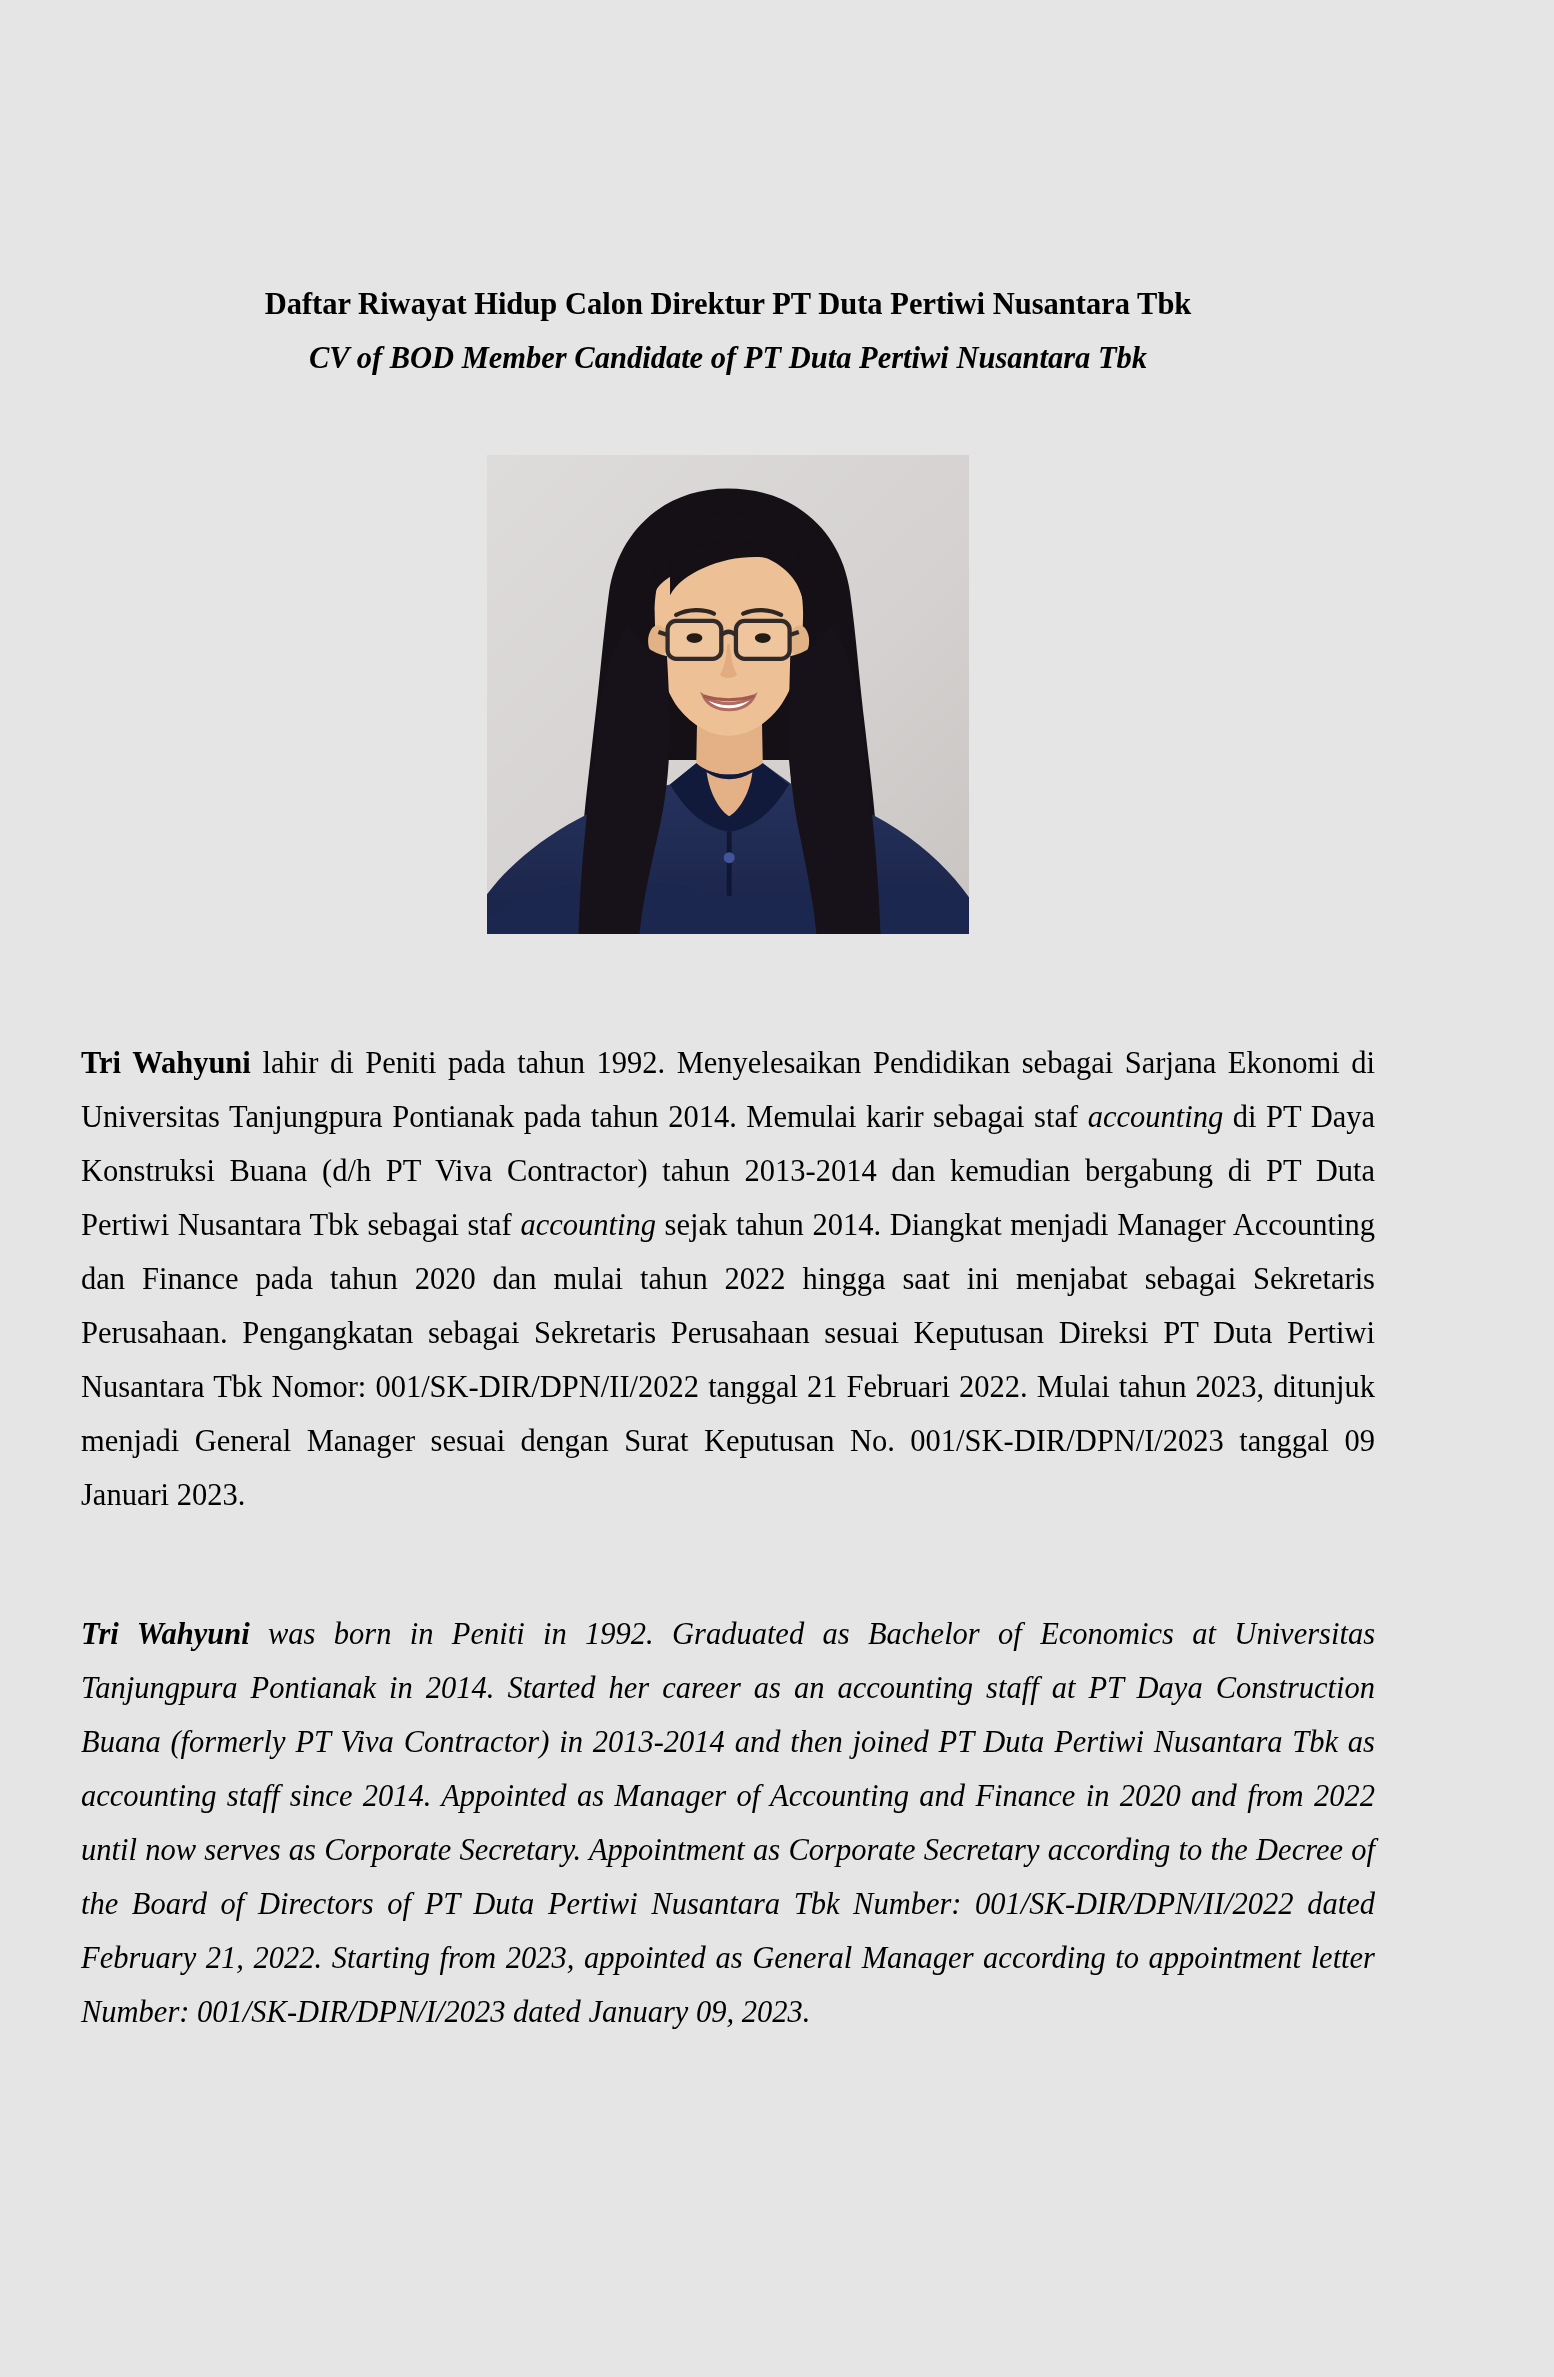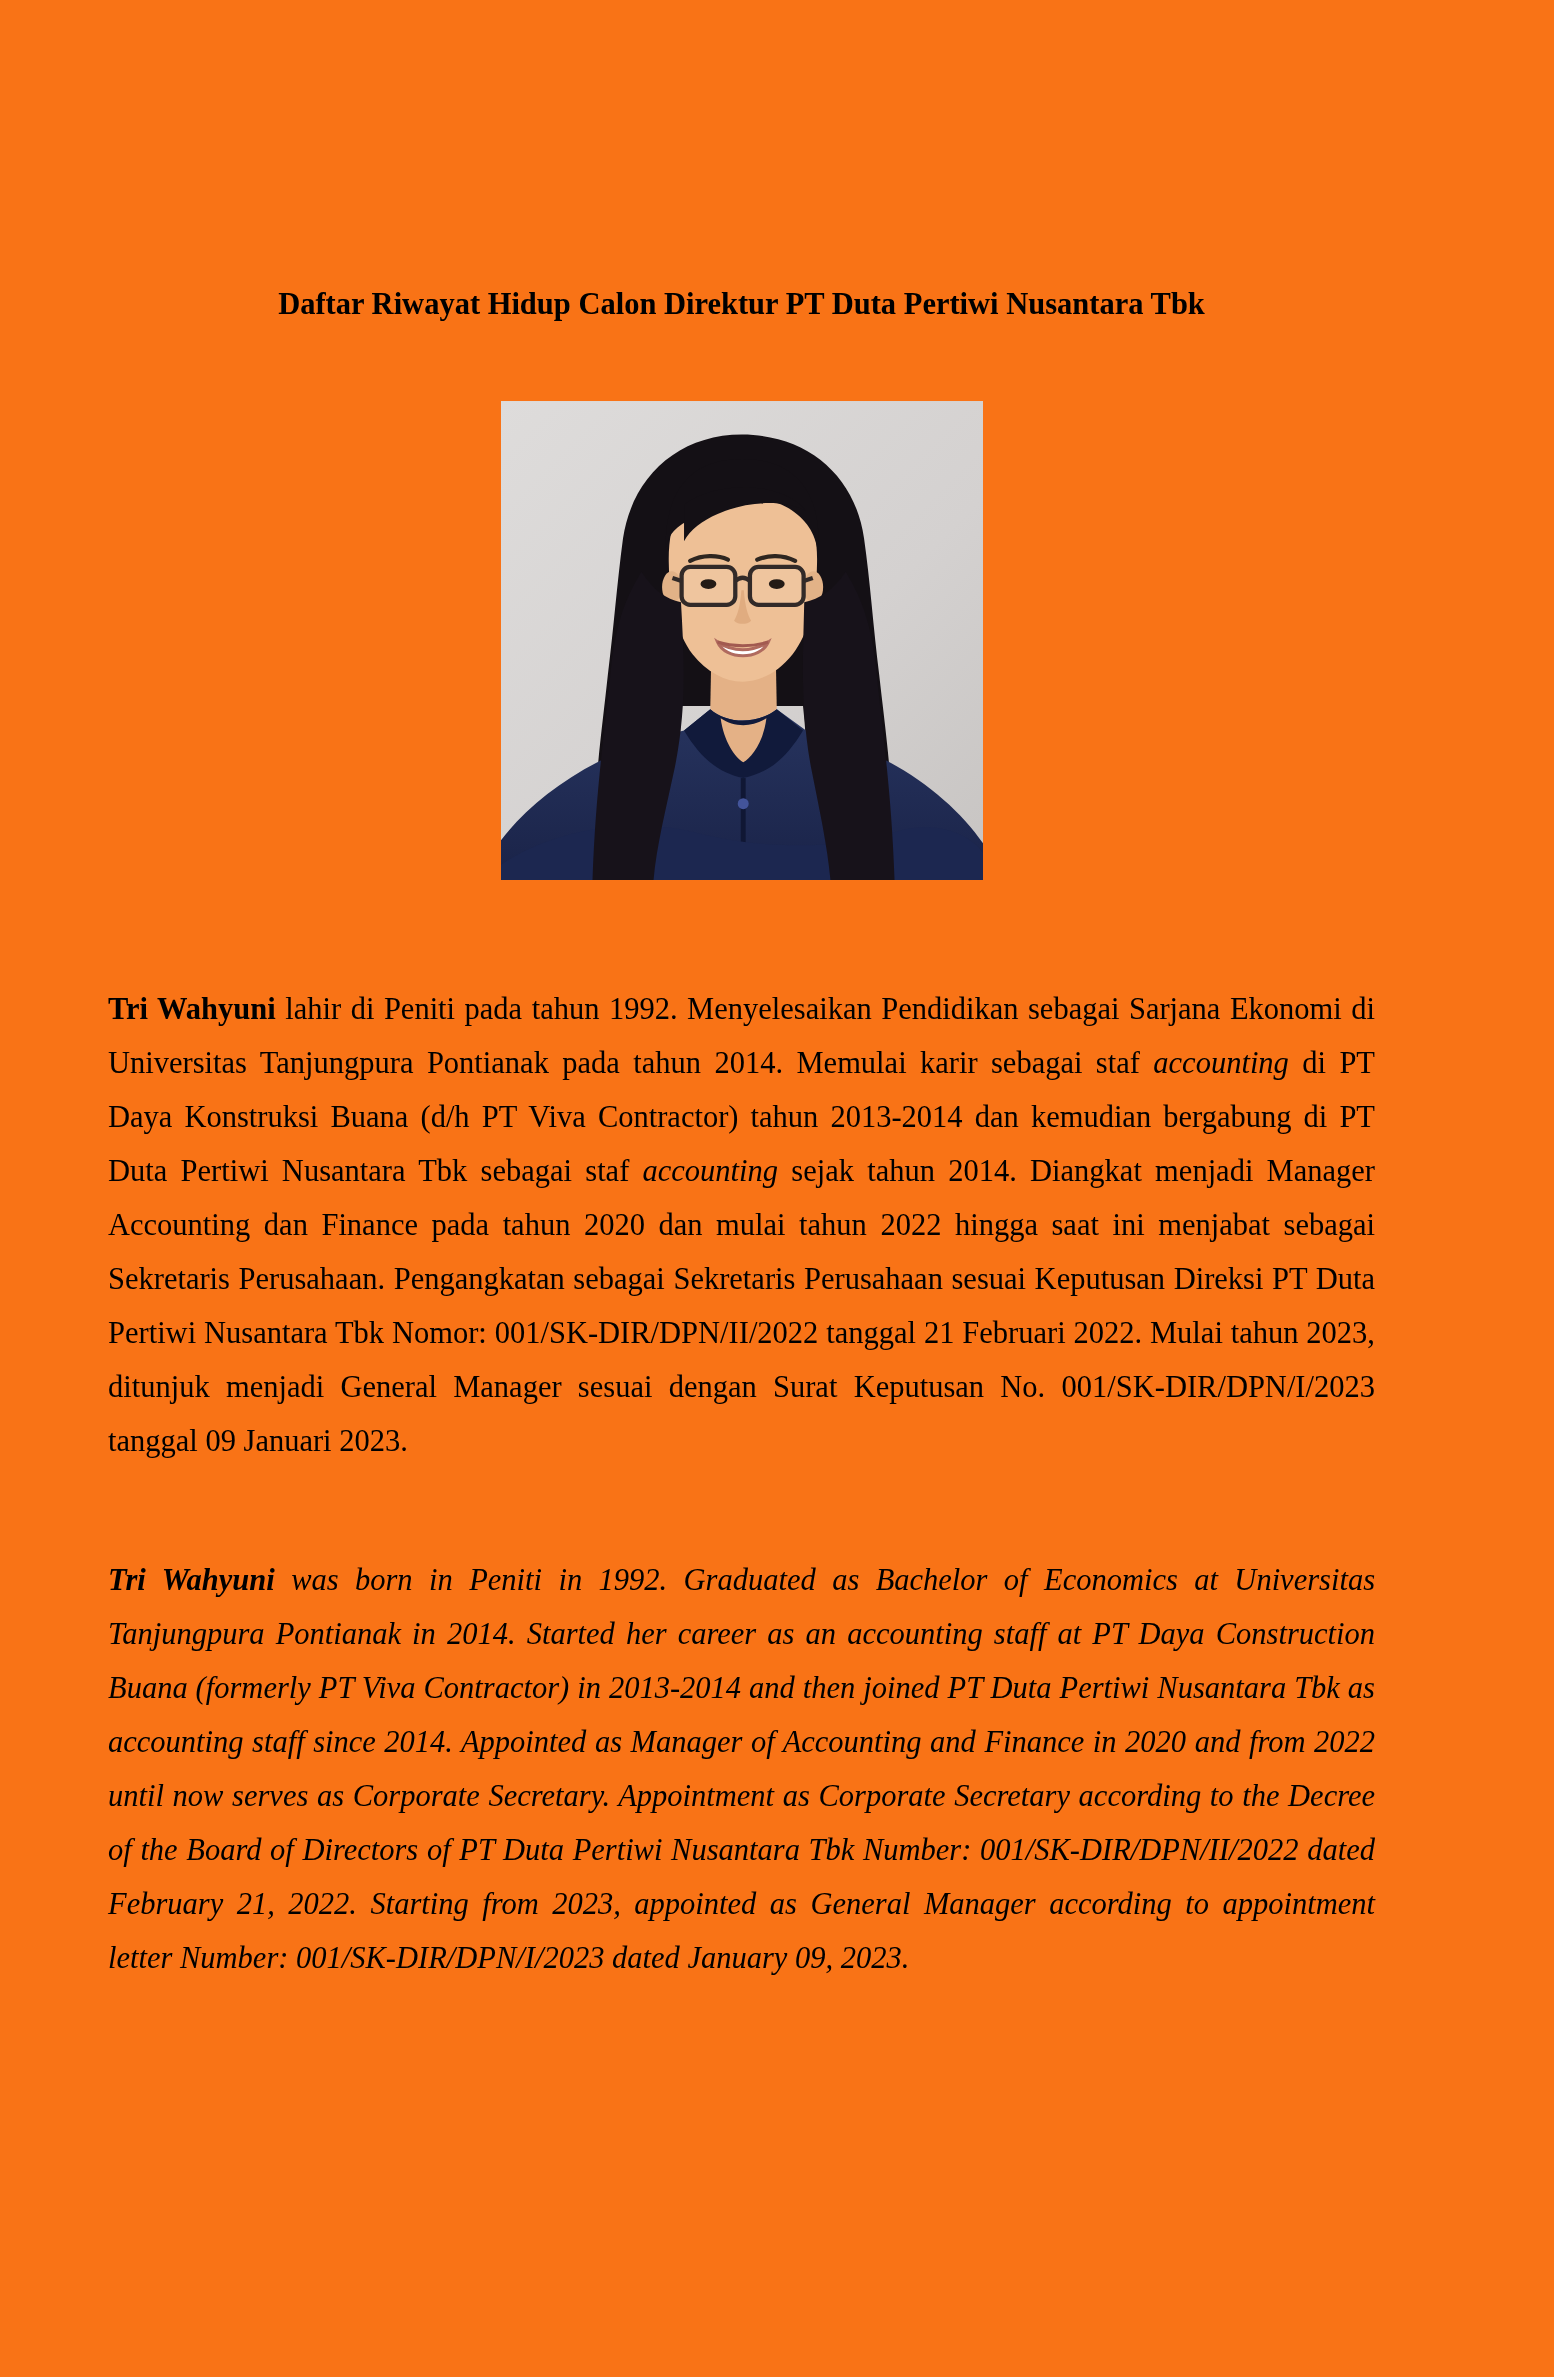--- a/index.html
+++ b/index.html
@@ -7,22 +7,22 @@
     width: 1554px;
     height: 2377px;
     background: #ffffff;
     color: #000000;
     font-family: "Liberation Serif", serif;
   }
   .page {
     box-sizing: border-box;
     width: 1554px;
     height: 2377px;
-    padding: 277px 179px 0 108px;
-    background: #f97316;
+    padding: 277px 179px 0 81px;
+    background: #e5e5e5;
   }
   .title-line {
     text-align: center;
     font-size: 30.5px;
     line-height: 54px;
     font-weight: bold;
   }
   .title-line.sub {
     font-style: italic;
   }
@@ -45,20 +45,21 @@
   .i  { font-style: italic; }
   .bi { font-weight: bold; font-style: italic; }
 </style>
 </head>
 <body>
 
 <div class="page">
 
   <div class="title-line">Daftar Riwayat Hidup Calon Direktur PT Duta Pertiwi Nusantara Tbk</div>
 
+  <div class="title-line sub">CV of BOD Member Candidate of PT Duta Pertiwi Nusantara Tbk</div>
 
   <div class="photo-wrap" role="img" aria-label="Portrait photo of the candidate: a woman with long dark hair wearing glasses and a navy blue shirt against a light gray background">
     <svg viewBox="0 0 790 785" xmlns="http://www.w3.org/2000/svg">
       <defs>
         <linearGradient id="bgGrad" x1="0" y1="0" x2="1" y2="1">
           <stop offset="0" stop-color="#dedcdb"></stop>
           <stop offset="0.6" stop-color="#d4d1d0"></stop>
           <stop offset="1" stop-color="#c7c4c2"></stop>
         </linearGradient>
         <linearGradient id="shirtGrad" x1="0" y1="0" x2="0" y2="1">

